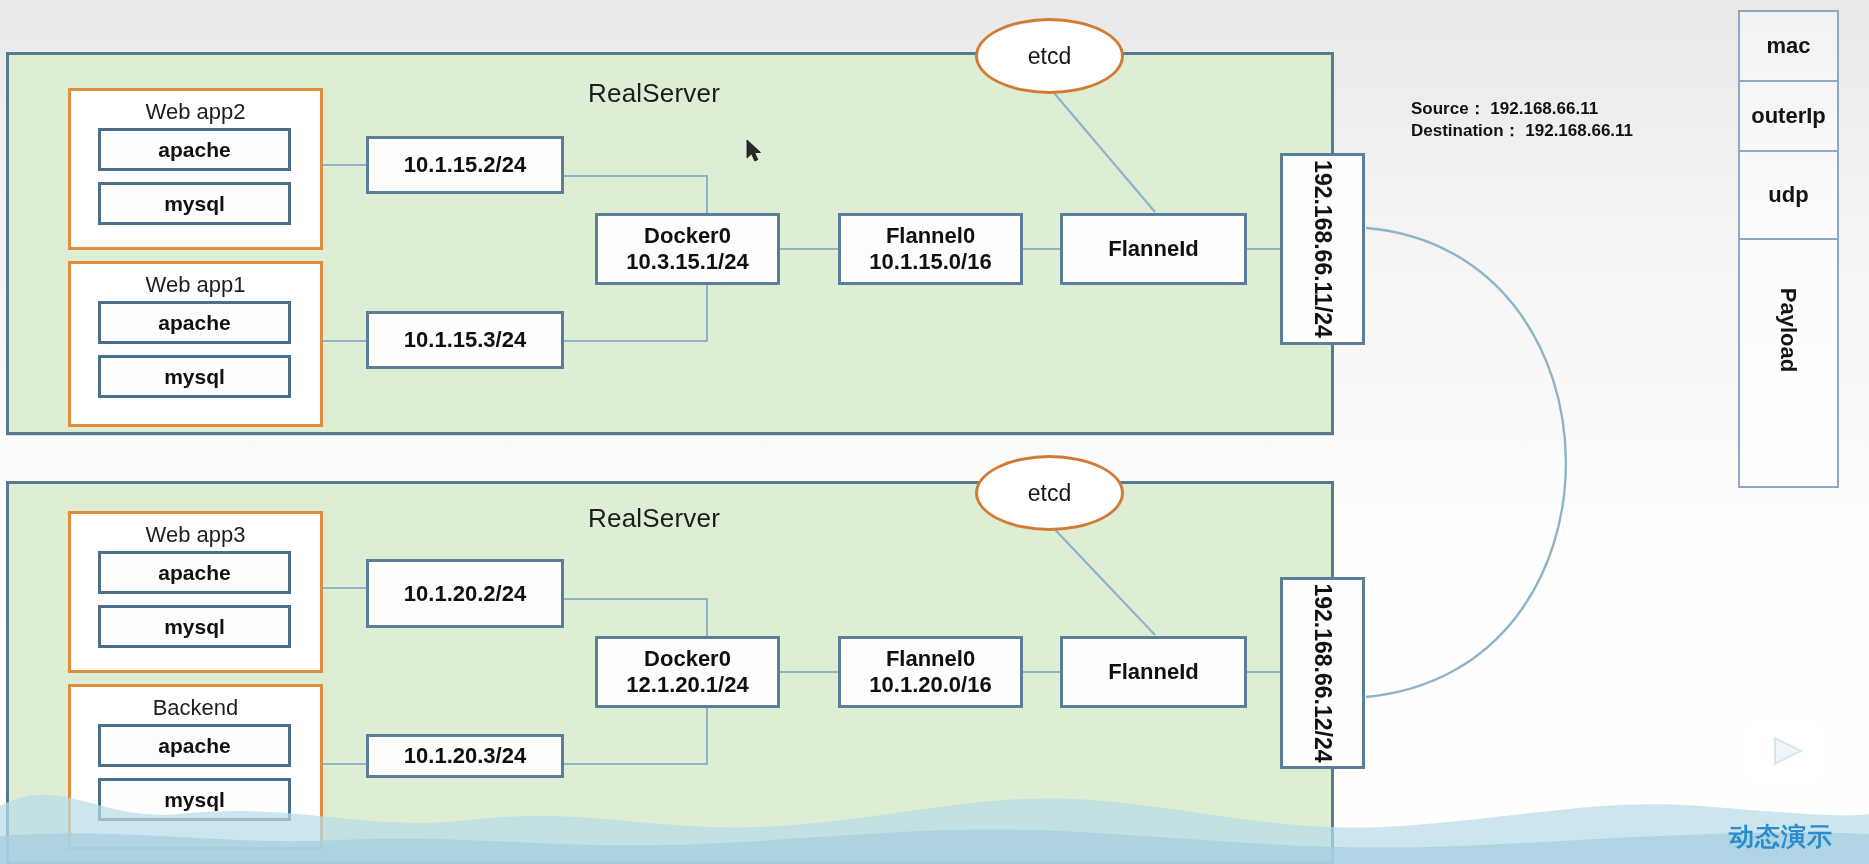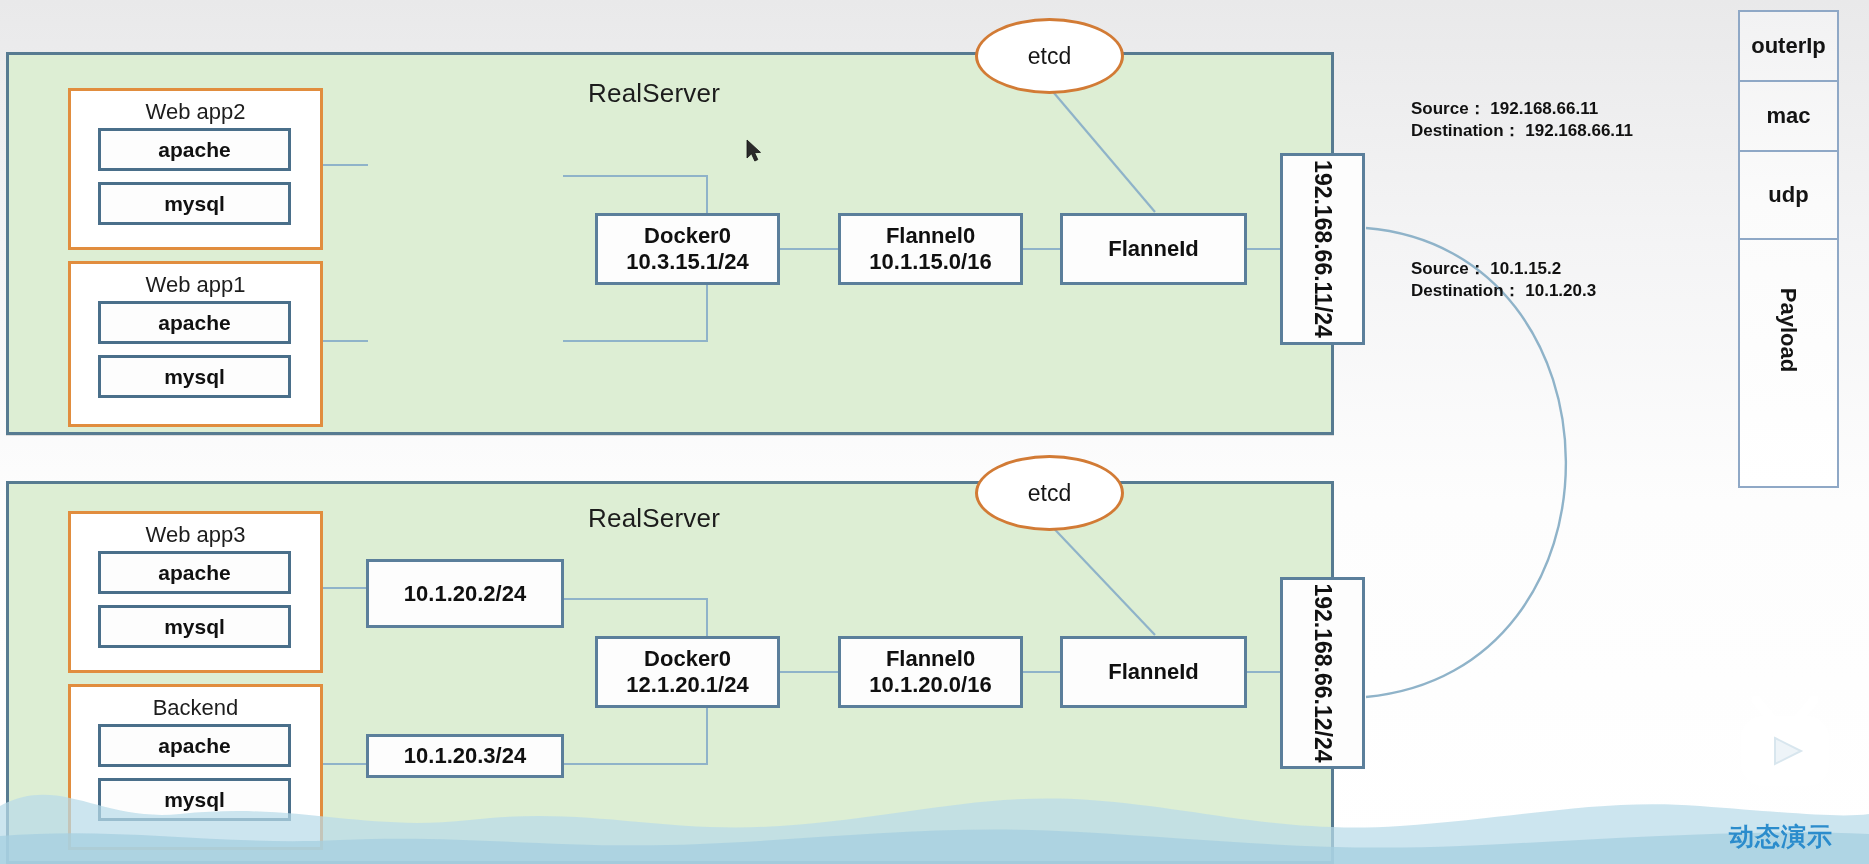--- a/index.html
+++ b/index.html
@@ -222,20 +222,26 @@
   </div>
   <div class="svcbox" style="left:98px; top:128px; width:193px; height:43px;">apache</div>
   <div class="svcbox" style="left:98px; top:182px; width:193px; height:43px;">mysql</div>
 
   <div class="appbox" style="left:68px; top:261px; width:255px; height:166px;">
     <div class="appbox-title">Web app1</div>
   </div>
   <div class="svcbox" style="left:98px; top:301px; width:193px; height:43px;">apache</div>
   <div class="svcbox" style="left:98px; top:355px; width:193px; height:43px;">mysql</div>
 
+  <div class="node" style="left:366px; top:136px; width:198px; height:58px;">
+    <div>10.1.15.2/24</div>
+  </div>
+  <div class="node" style="left:366px; top:311px; width:198px; height:58px;">
+    <div>10.1.15.3/24</div>
+  </div>
 
   <div class="node" style="left:595px; top:213px; width:185px; height:72px;">
     <div>Docker0</div>
     <div class="l2">10.3.15.1/24</div>
   </div>
 
   <div class="node" style="left:838px; top:213px; width:185px; height:72px;">
     <div>Flannel0</div>
     <div class="l2">10.1.15.0/16</div>
   </div>
@@ -322,28 +328,24 @@
     <line x1="1043" y1="517" x2="1155" y2="635" stroke="#8fb3c9" stroke-width="2.2"></line>
 
     <path d="M 1366 228 C 1630 250, 1635 672, 1366 697" fill="none" stroke="#8fb3c9" stroke-width="2.4"></path>
   </svg>
 
   <div class="annot" style="left:1411px; top:98px;">
     <div>Source： 192.168.66.11</div>
     <div>Destination： 192.168.66.11</div>
   </div>
 
-  <div class="annot" style="left:1411px; top:258px;">
-    <div>Source： 10.1.15.2</div>
-    <div>Destination： 10.1.20.3</div>
-  </div>
 
   <div class="packet" style="left:1738px; top:10px; width:101px; height:478px;">
+    <div class="packet-row" style="height:70px;">mac</div>
     <div class="packet-row" style="height:70px;">outerIp</div>
-    <div class="packet-row" style="height:70px;">mac</div>
     <div class="packet-row" style="height:88px;">udp</div>
     <div class="packet-row rot" style="height:179px;">
       <span>Payload</span>
     </div>
   </div>
 
   <svg class="cursor" style="left:745px; top:139px;" width="22" height="26" viewBox="0 0 22 26">
     <path d="M2 1 L2 19 L6.5 14.8 L9.8 22 L12.8 20.6 L9.6 13.7 L15.5 13.4 Z" fill="#2a2a2a" stroke="#111" stroke-width="0.8"></path>
   </svg>
 

